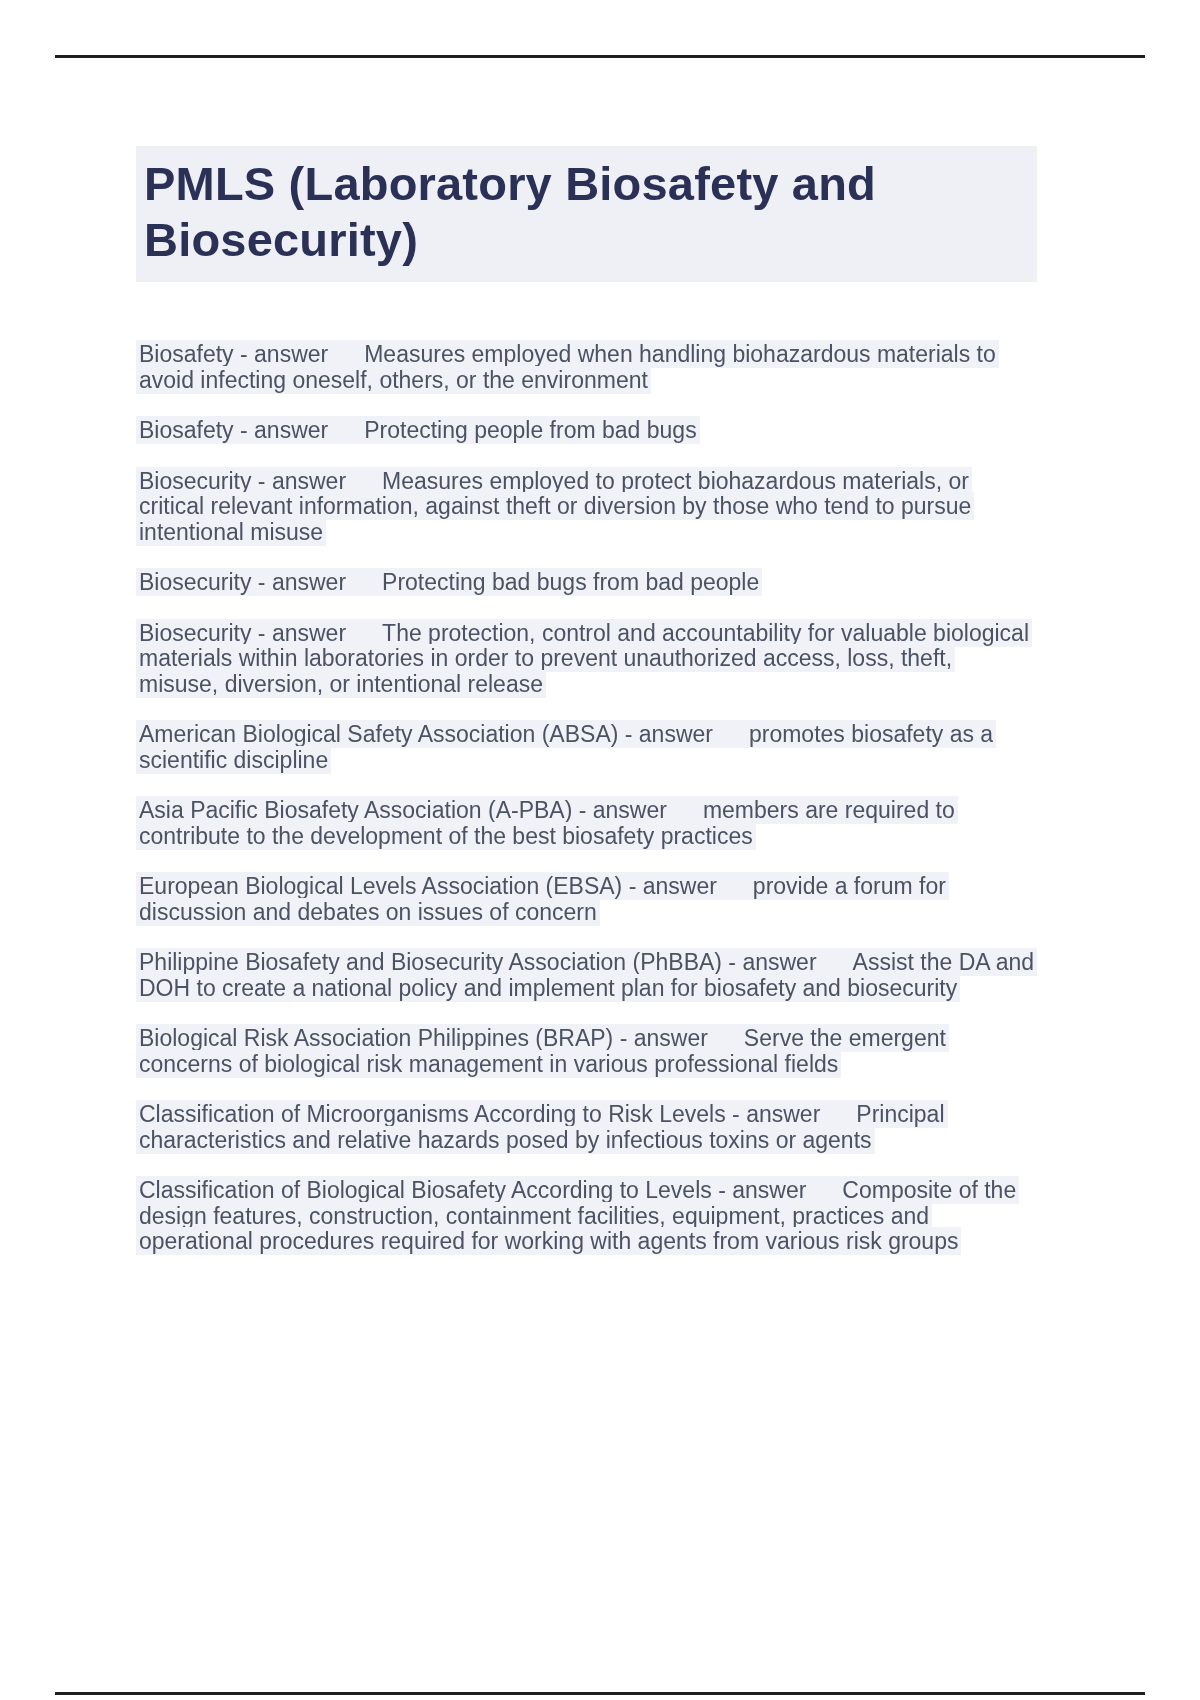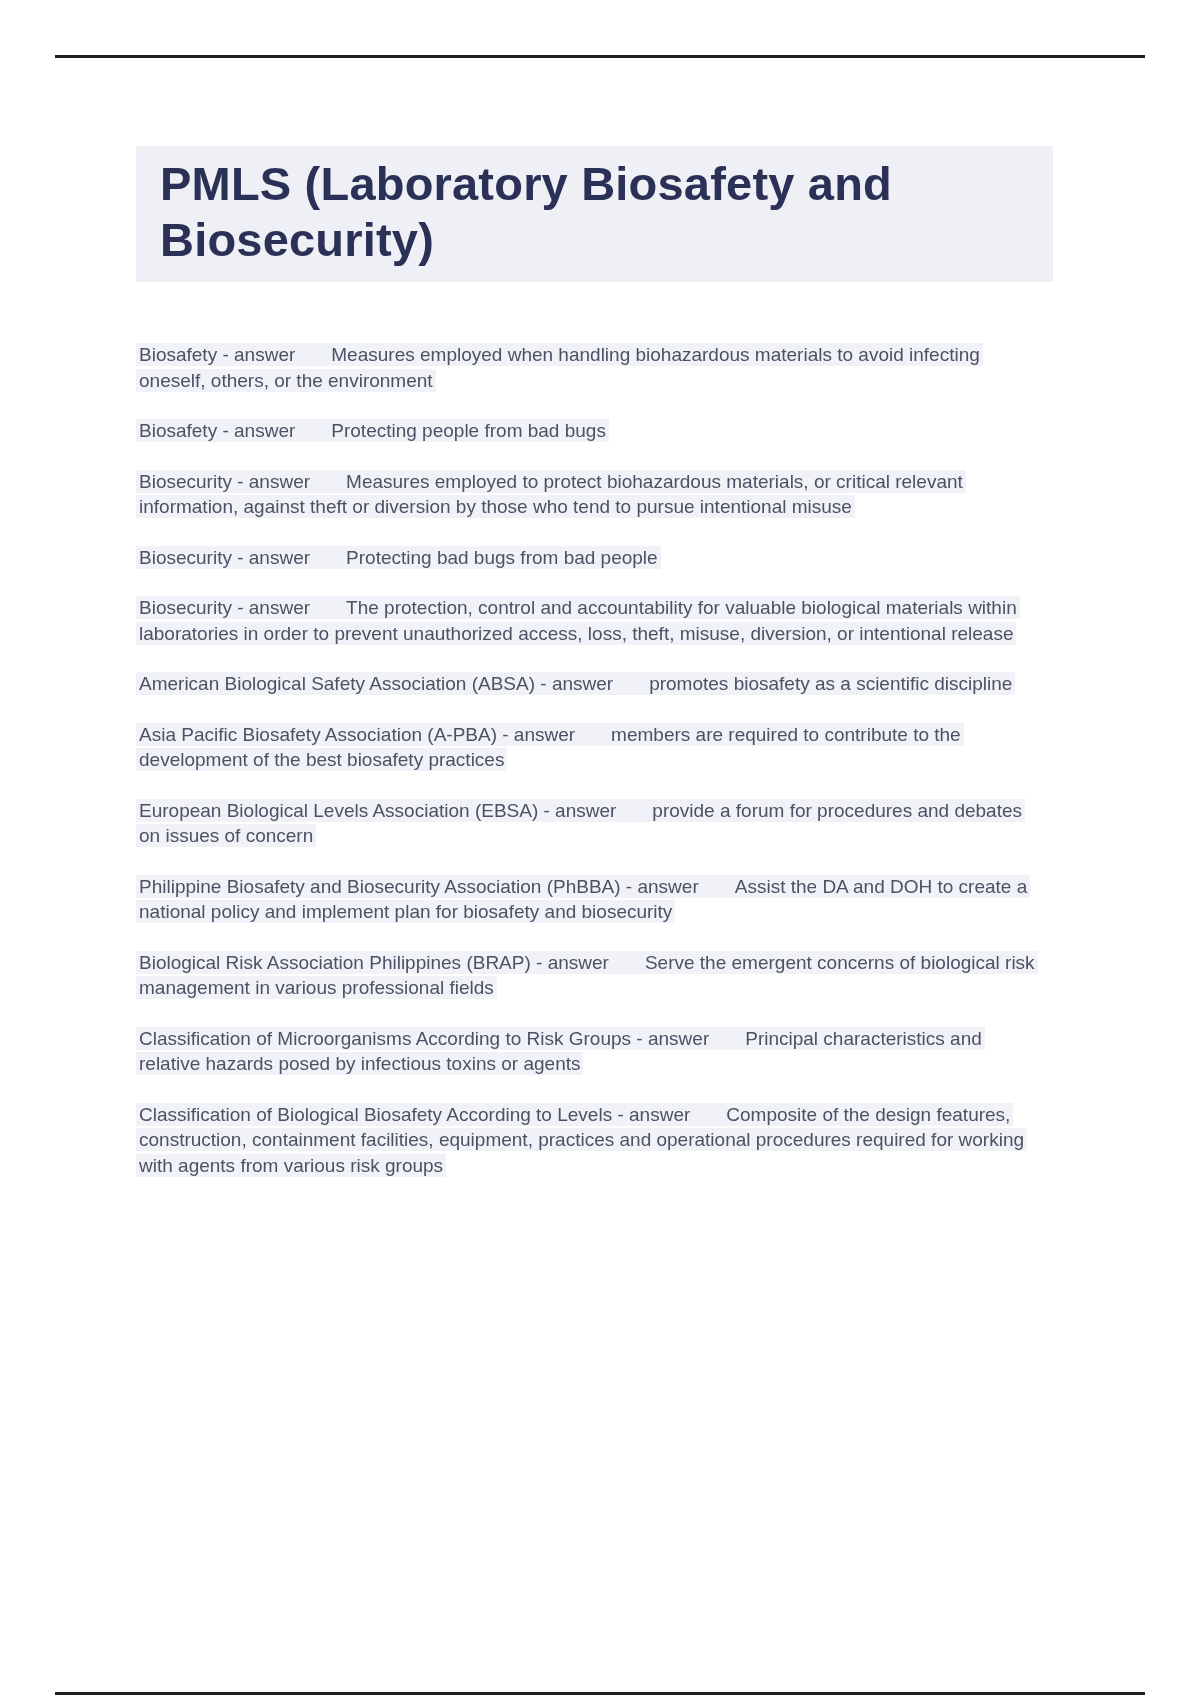--- a/index.html
+++ b/index.html
@@ -23,35 +23,35 @@
     background: var(--rule-color, #1e1e1e);
   }
   .rule.top { top: 55px; }
   .rule.bottom { top: 1692px; }
   .doc-title {
     position: absolute;
     left: 136px;
     top: 146px;
     width: 881px;
     margin: 0;
-    padding: 10px 12px 14px 24px;
+    padding: 10px 12px 14px 8px;
     background: var(--title-hl, #eef0f6);
     color: var(--title-text, #2b3156);
     font-size: 47px;
     line-height: 56px;
     font-weight: bold;
     letter-spacing: 0.2px;
   }
   .qa-list {
     position: absolute;
     left: 136px;
     top: 342px;
     width: 901px;
     color: var(--body-text, #4a5264);
-    font-size: 19px;
+    font-size: 23px;
     line-height: 25.5px;
   }
   .qa-entry {
     margin: 0 0 25px 0;
   }
   .hl {
     background: var(--body-hl, #f1f2f7);
     padding: 1px 3px;
     box-decoration-break: clone;
     -webkit-box-decoration-break: clone;
@@ -79,25 +79,25 @@
   <p class="qa-entry"><span class="hl"><span class="term">Biosecurity - answer</span><span class="ansgap"></span><span class="def">Measures employed to protect biohazardous materials, or critical relevant information, against theft or diversion by those who tend to pursue intentional misuse</span></span></p>
 
   <p class="qa-entry"><span class="hl"><span class="term">Biosecurity - answer</span><span class="ansgap"></span><span class="def">Protecting bad bugs from bad people</span></span></p>
 
   <p class="qa-entry"><span class="hl"><span class="term">Biosecurity - answer</span><span class="ansgap"></span><span class="def">The protection, control and accountability for valuable biological materials within laboratories in order to prevent unauthorized access, loss, theft, misuse, diversion, or intentional release</span></span></p>
 
   <p class="qa-entry"><span class="hl"><span class="term">American Biological Safety Association (ABSA) - answer</span><span class="ansgap"></span><span class="def">promotes biosafety as a scientific discipline</span></span></p>
 
   <p class="qa-entry"><span class="hl"><span class="term">Asia Pacific Biosafety Association (A-PBA) - answer</span><span class="ansgap"></span><span class="def">members are required to contribute to the development of the best biosafety practices</span></span></p>
 
-  <p class="qa-entry"><span class="hl"><span class="term">European Biological Levels Association (EBSA) - answer</span><span class="ansgap"></span><span class="def">provide a forum for procedures and debates on issues of concern</span></span></p>
+  <p class="qa-entry"><span class="hl"><span class="term">European Biological Levels Association (EBSA) - answer</span><span class="ansgap"></span><span class="def">provide a forum for discussion and debates on issues of concern</span></span></p>
 
   <p class="qa-entry"><span class="hl"><span class="term">Philippine Biosafety and Biosecurity Association (PhBBA) - answer</span><span class="ansgap"></span><span class="def">Assist the DA and DOH to create a national policy and implement plan for biosafety and biosecurity</span></span></p>
 
   <p class="qa-entry"><span class="hl"><span class="term">Biological Risk Association Philippines (BRAP) - answer</span><span class="ansgap"></span><span class="def">Serve the emergent concerns of biological risk management in various professional fields</span></span></p>
 
-  <p class="qa-entry"><span class="hl"><span class="term">Classification of Microorganisms According to Risk Groups - answer</span><span class="ansgap"></span><span class="def">Principal characteristics and relative hazards posed by infectious toxins or agents</span></span></p>
+  <p class="qa-entry"><span class="hl"><span class="term">Classification of Microorganisms According to Risk Levels - answer</span><span class="ansgap"></span><span class="def">Principal characteristics and relative hazards posed by infectious toxins or agents</span></span></p>
 
   <p class="qa-entry"><span class="hl"><span class="term">Classification of Biological Biosafety According to Levels - answer</span><span class="ansgap"></span><span class="def">Composite of the design features, construction, containment facilities, equipment, practices and operational procedures required for working with agents from various risk groups</span></span></p>
 </div>
 
   <div class="rule bottom"></div>
 </div>
 
 </body></html>

